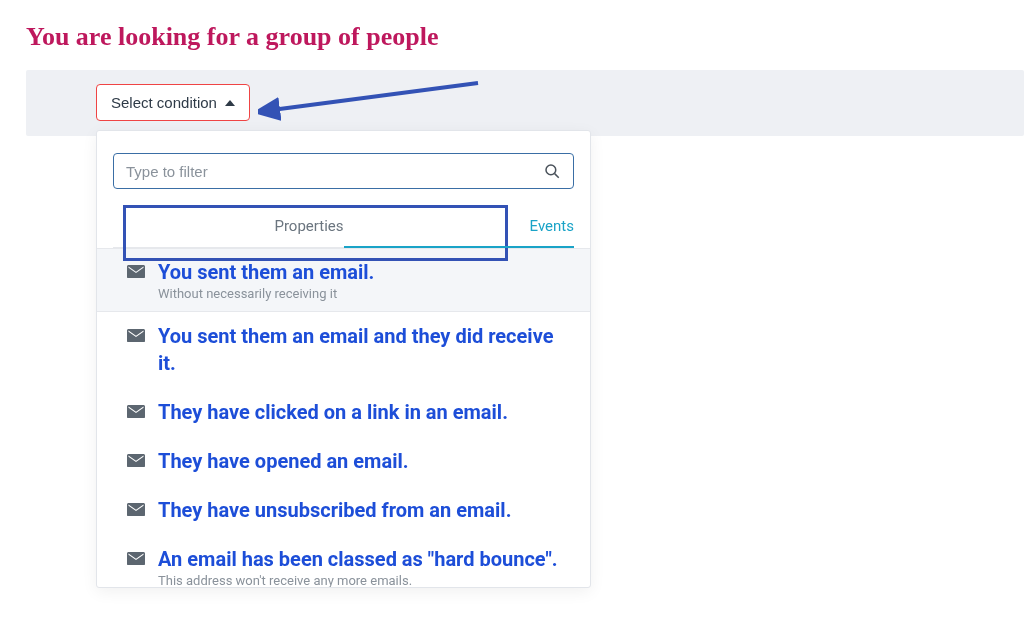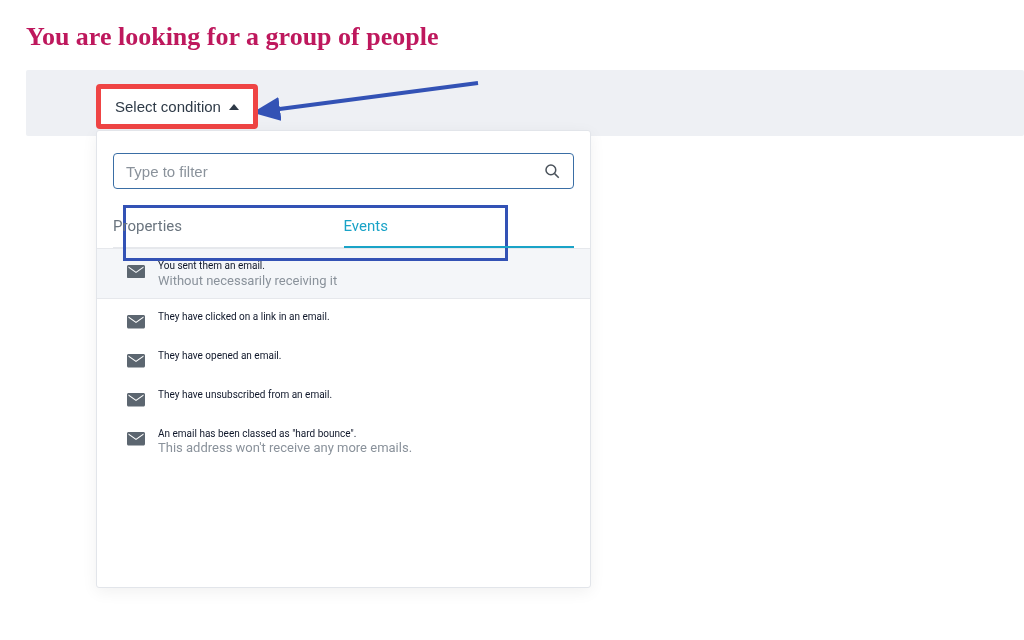--- a/index.html
+++ b/index.html
@@ -23,21 +23,21 @@
     margin-left: 26px;
     height: 66px;
     position: relative;
     border-radius: 2px;
   }
   .select-condition-btn {
     position: absolute;
     left: 70px;
     top: 14px;
     background: #ffffff;
-    border: 5px solid #ef4444;
+    border: 1px solid #ef4444;
     border-radius: 4px;
     padding: 9px 14px;
     font-size: 15px;
     color: #2e3a47;
     display: inline-flex;
     align-items: center;
     gap: 8px;
     cursor: pointer;
   }
   .caret-up {
@@ -87,21 +87,21 @@
   .filter-input::placeholder { color: #8a929b; }
   .search-svg { width: 18px; height: 18px; stroke: #4a525b; stroke-width: 2; fill: none; }
   .tabs-wrap { padding: 0 16px; position: relative; }
   .tabs {
     display: flex;
     border-bottom: 1px solid #e6e8ec;
     margin-top: 6px;
   }
   .tab {
     flex: 1;
-    text-align: left;
+    text-align: right;
     padding: 12px 0;
     font-size: 15px;
     color: #6b757f;
     cursor: pointer;
     position: relative;
   }
   .tab.active {
     color: #1aa3c7;
   }
   .tab.active::after {
@@ -145,21 +145,21 @@
     border-top-color: #e6e8ec;
     border-bottom-color: #e6e8ec;
   }
   .envlp {
     width: 18px; height: 13px;
     margin-top: 4px;
     flex-shrink: 0;
   }
   .envlp-svg { fill: #5c6670; }
   .event-text { display: flex; flex-direction: column; }
-  .event-label { font-size: 10px; color: #0f172a; line-height: 1.35; }
+  .event-label { font-size: 20px; color: #1d4ed8; line-height: 1.35; font-weight: bold; }
   .event-sub { font-size: 13px; color: #8a929b; margin-top: 0; }
   .arrow-svg {
     position: absolute;
     left: 258px;
     top: 80px;
     pointer-events: none;
   }
 </style>
 </head>
 <body>
@@ -209,20 +209,30 @@
         <svg class="envlp-svg" viewBox="0 0 24 18">
             <path d="M2 0h20c1.1 0 2 .9 2 2v14c0 1.1-.9 2-2 2H2c-1.1 0-2-.9-2-2V2C0 .9.9 0 2 0zm10 9L2 2v1.5l10 7 10-7V2L12 9z"></path>
           </svg>
       </span>
       <span class="event-text">
         <span class="event-label">You sent them an email.</span>
         <span class="event-sub">Without necessarily receiving it</span>
       </span>
     </div>
 
+    <div class="event-item">
+      <span class="envlp">
+        <svg class="envlp-svg" viewBox="0 0 24 18">
+            <path d="M2 0h20c1.1 0 2 .9 2 2v14c0 1.1-.9 2-2 2H2c-1.1 0-2-.9-2-2V2C0 .9.9 0 2 0zm10 9L2 2v1.5l10 7 10-7V2L12 9z"></path>
+          </svg>
+      </span>
+      <span class="event-text">
+        <span class="event-label">You sent them an email and they did receive it.</span>
+      </span>
+    </div>
 
     <div class="event-item">
       <span class="envlp">
         <svg class="envlp-svg" viewBox="0 0 24 18">
             <path d="M2 0h20c1.1 0 2 .9 2 2v14c0 1.1-.9 2-2 2H2c-1.1 0-2-.9-2-2V2C0 .9.9 0 2 0zm10 9L2 2v1.5l10 7 10-7V2L12 9z"></path>
           </svg>
       </span>
       <span class="event-text">
         <span class="event-label">They have clicked on a link in an email.</span>
       </span>

